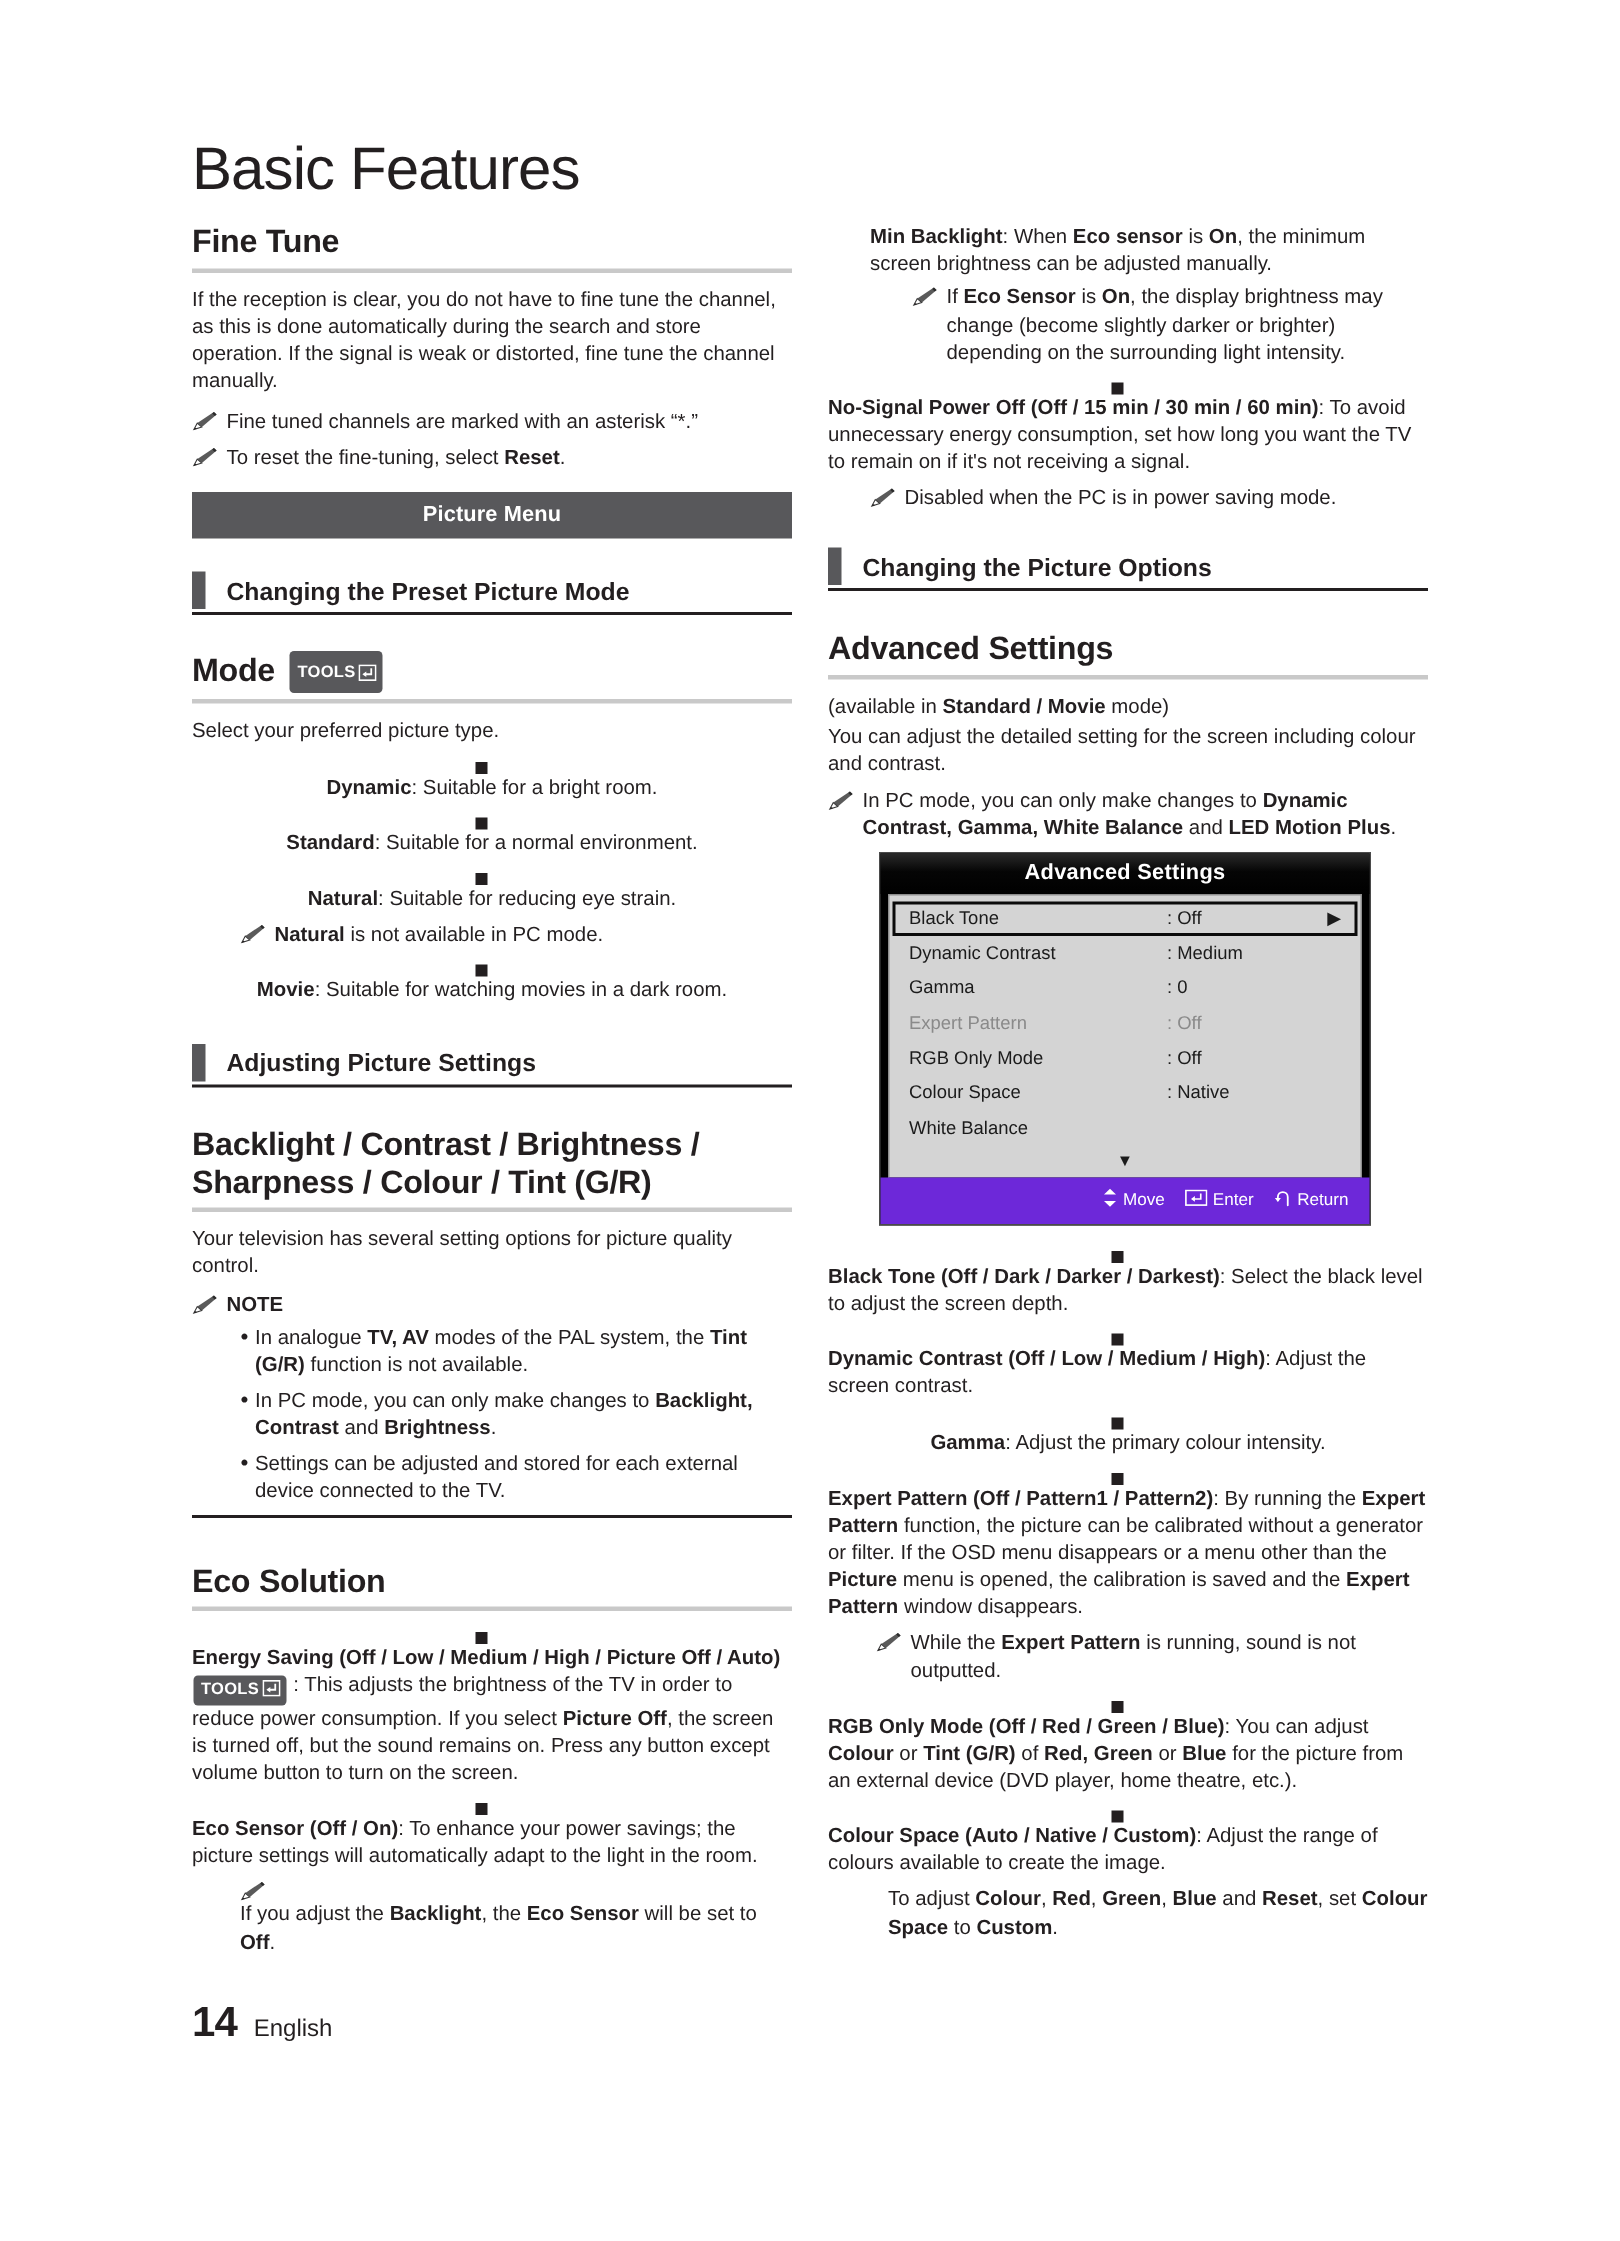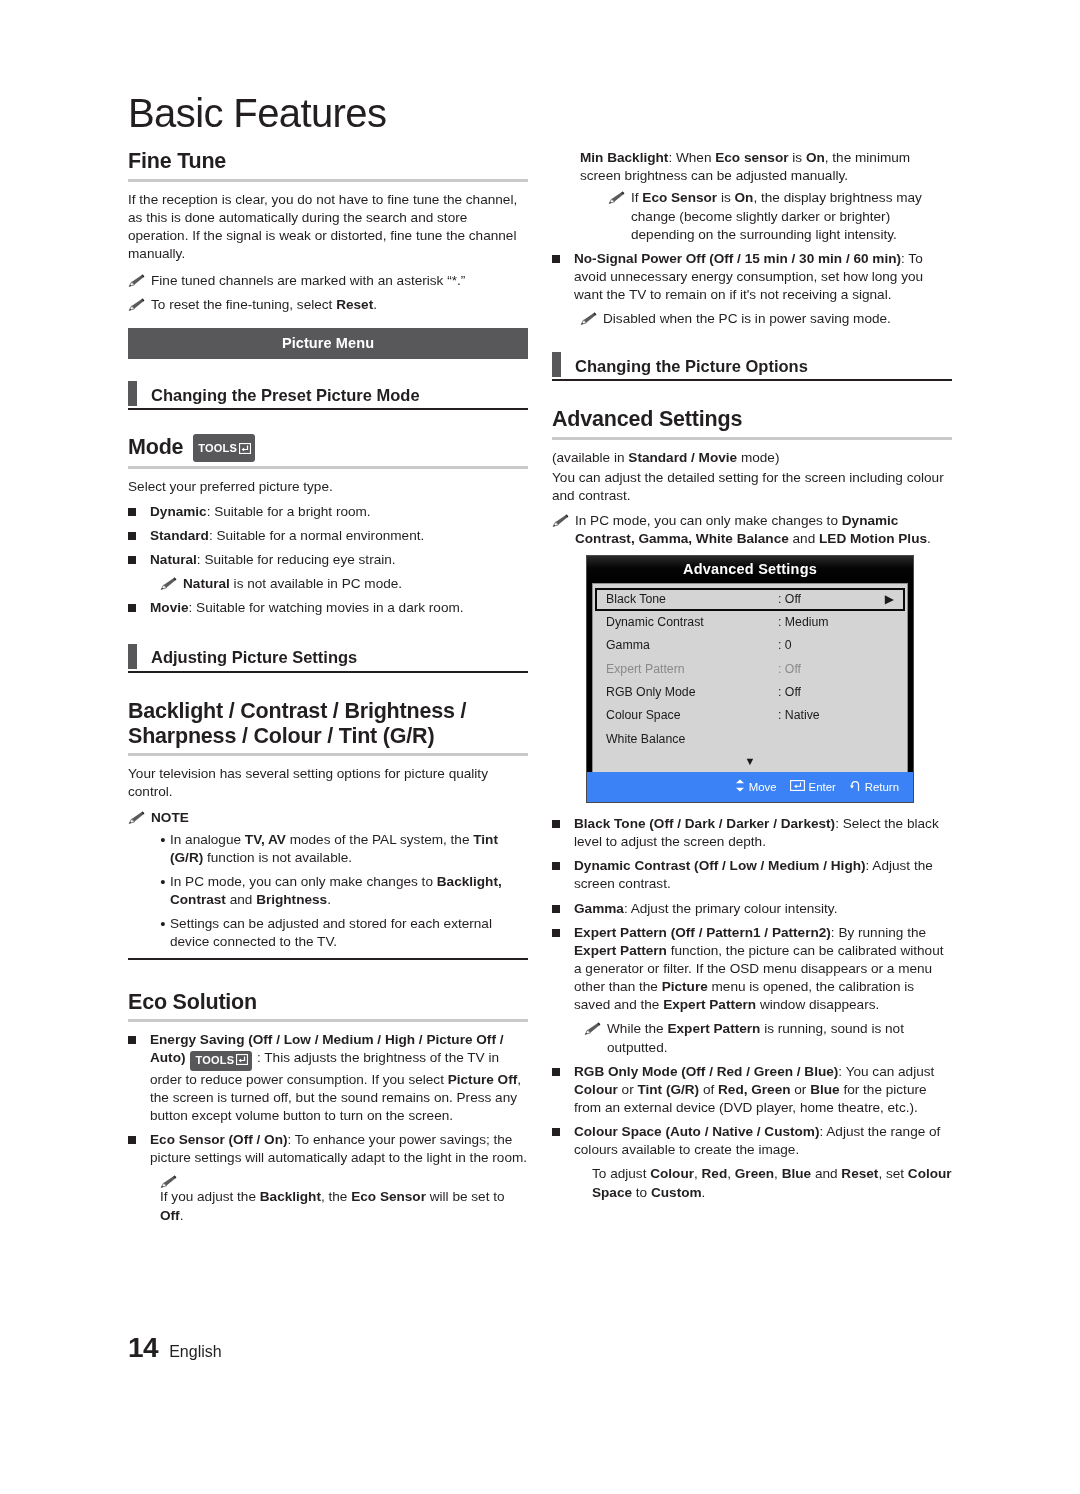--- a/index.html
+++ b/index.html
@@ -113,21 +113,22 @@
   }
   .note .pencil { flex: 0 0 auto; margin-right: 6px; padding-top: 2px; }
   .note.indent { margin-left: 28px; }
   .note .ntxt { flex: 1; }
 
   .bullet {
     display: flex;
     font-size: 13.6px;
     line-height: 1.335;
     margin: 0 0 6px 0;
-    align-items: flex-start;
+    align-items: center;
+    flex-direction: column;
   }
   .bullet .sq {
     flex: 0 0 auto;
     width: 8px; height: 8px;
     background: #231f20;
     margin: 5px 14px 0 0;
   }
   .bullet .btxt { flex: 1; }
 
   .dotrow {
@@ -212,21 +213,21 @@
   .osd-row .val { flex: 1; }
   .osd-row .arw { flex: 0 0 auto; font-size: 12px; }
   .osd-row.dim { color: #8a8a8a; }
   .osd-scroll {
     text-align: center;
     font-size: 11px;
     color: #1b1b1b;
     padding: 4px 0 3px 0;
   }
   .osd-foot {
-    background: #3b82f6;
+    background: #6d28d9;
     color: #fff;
     font-size: 11.4px;
     display: flex;
     justify-content: flex-end;
     align-items: center;
     gap: 13px;
     padding: 7px 14px 8px 0;
   }
   .osd-foot .fi {
     display: inline-flex;

